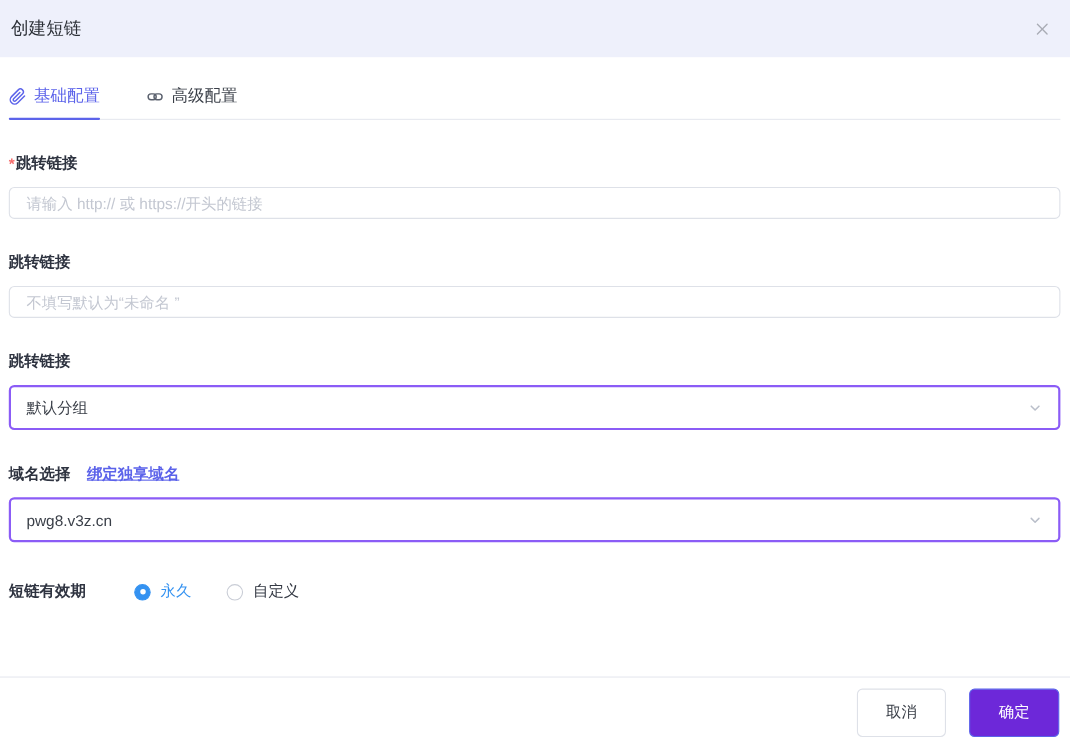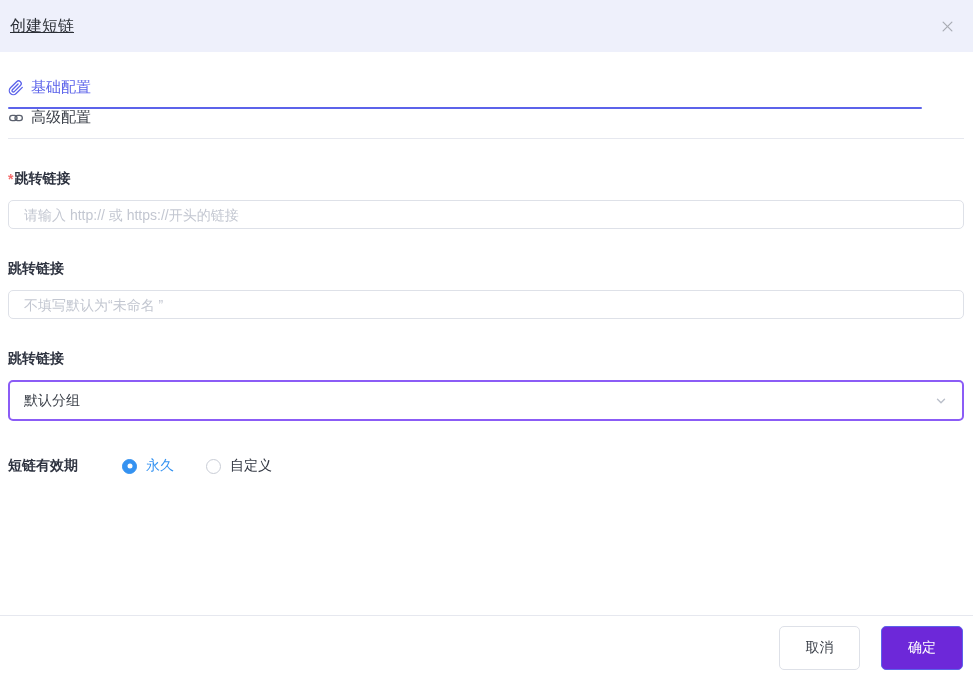--- a/index.html
+++ b/index.html
@@ -3,29 +3,29 @@
 <meta charset="utf-8">
 <style>
   * { margin:0; padding:0; box-sizing:border-box; }
   html,body { width:973px; height:679px; background:#fff;
     font-family:"Liberation Sans","DejaVu Sans",sans-serif; }
   .dialog { position:relative; width:973px; height:679px; background:#fff; overflow:hidden; }
 
   
   .dlg-header { height:52px; background:#eef0fb; display:flex; align-items:center;
     justify-content:space-between; padding:0 16px 0 10px; }
-  .dlg-title { font-size:16px; color:#2b2f36;text-decoration:underline; }
+  .dlg-title { font-size:16px; color:#2b2f36; }
   .close-btn { width:20px; height:20px; display:flex; align-items:center; justify-content:center;
     cursor:pointer; color:#a9acb5; }
 
   
   .dlg-body { padding:0 9px 0 8px; }
 
   
-  .tabs { display:flex; margin-top:26px; border-bottom:1px solid #e6e8ef;flex-direction:column; }
+  .tabs { display:flex; margin-top:26px; border-bottom:1px solid #e6e8ef; }
   .tab { display:flex; align-items:center; gap:7px; padding-bottom:11px; margin-right:42px;
     font-size:15px; color:#3a3f48; cursor:pointer; position:relative; }
   .tab .ticon { display:flex; color:#5b616e; }
   .tab.active { color:#5c63ea; }
   .tab.active .ticon { color:#5c63ea; }
   .tab.active::after { content:""; position:absolute; left:0; right:0; bottom:-1px;
     height:2px; background:#5c63ea; border-radius:1px; }
 
   
   .field { margin-top:31px; }
@@ -126,20 +126,34 @@
       <div class="select-box">
         <span class="select-value">默认分组</span>
         <span class="chevron">
           <svg width="14" height="14" viewBox="0 0 24 24" fill="none" stroke="currentColor" stroke-width="2.4" stroke-linecap="round" stroke-linejoin="round">
               <polyline points="6 9 12 15 18 9"></polyline>
             </svg>
         </span>
       </div>
     </div>
 
+    <div class="field">
+      <div class="f-label">
+        <span>域名选择</span>
+        <a class="bind-link">绑定独享域名</a>
+      </div>
+      <div class="select-box">
+        <span class="select-value">pwg8.v3z.cn</span>
+        <span class="chevron">
+          <svg width="14" height="14" viewBox="0 0 24 24" fill="none" stroke="currentColor" stroke-width="2.4" stroke-linecap="round" stroke-linejoin="round">
+              <polyline points="6 9 12 15 18 9"></polyline>
+            </svg>
+        </span>
+      </div>
+    </div>
 
     <div class="radio-row">
       <div class="f-label">
         <span>短链有效期</span>
       </div>
       <div class="radio checked">
         <span class="radio-circle"></span>
         <span class="radio-label">永久</span>
       </div>
       <div class="radio">

